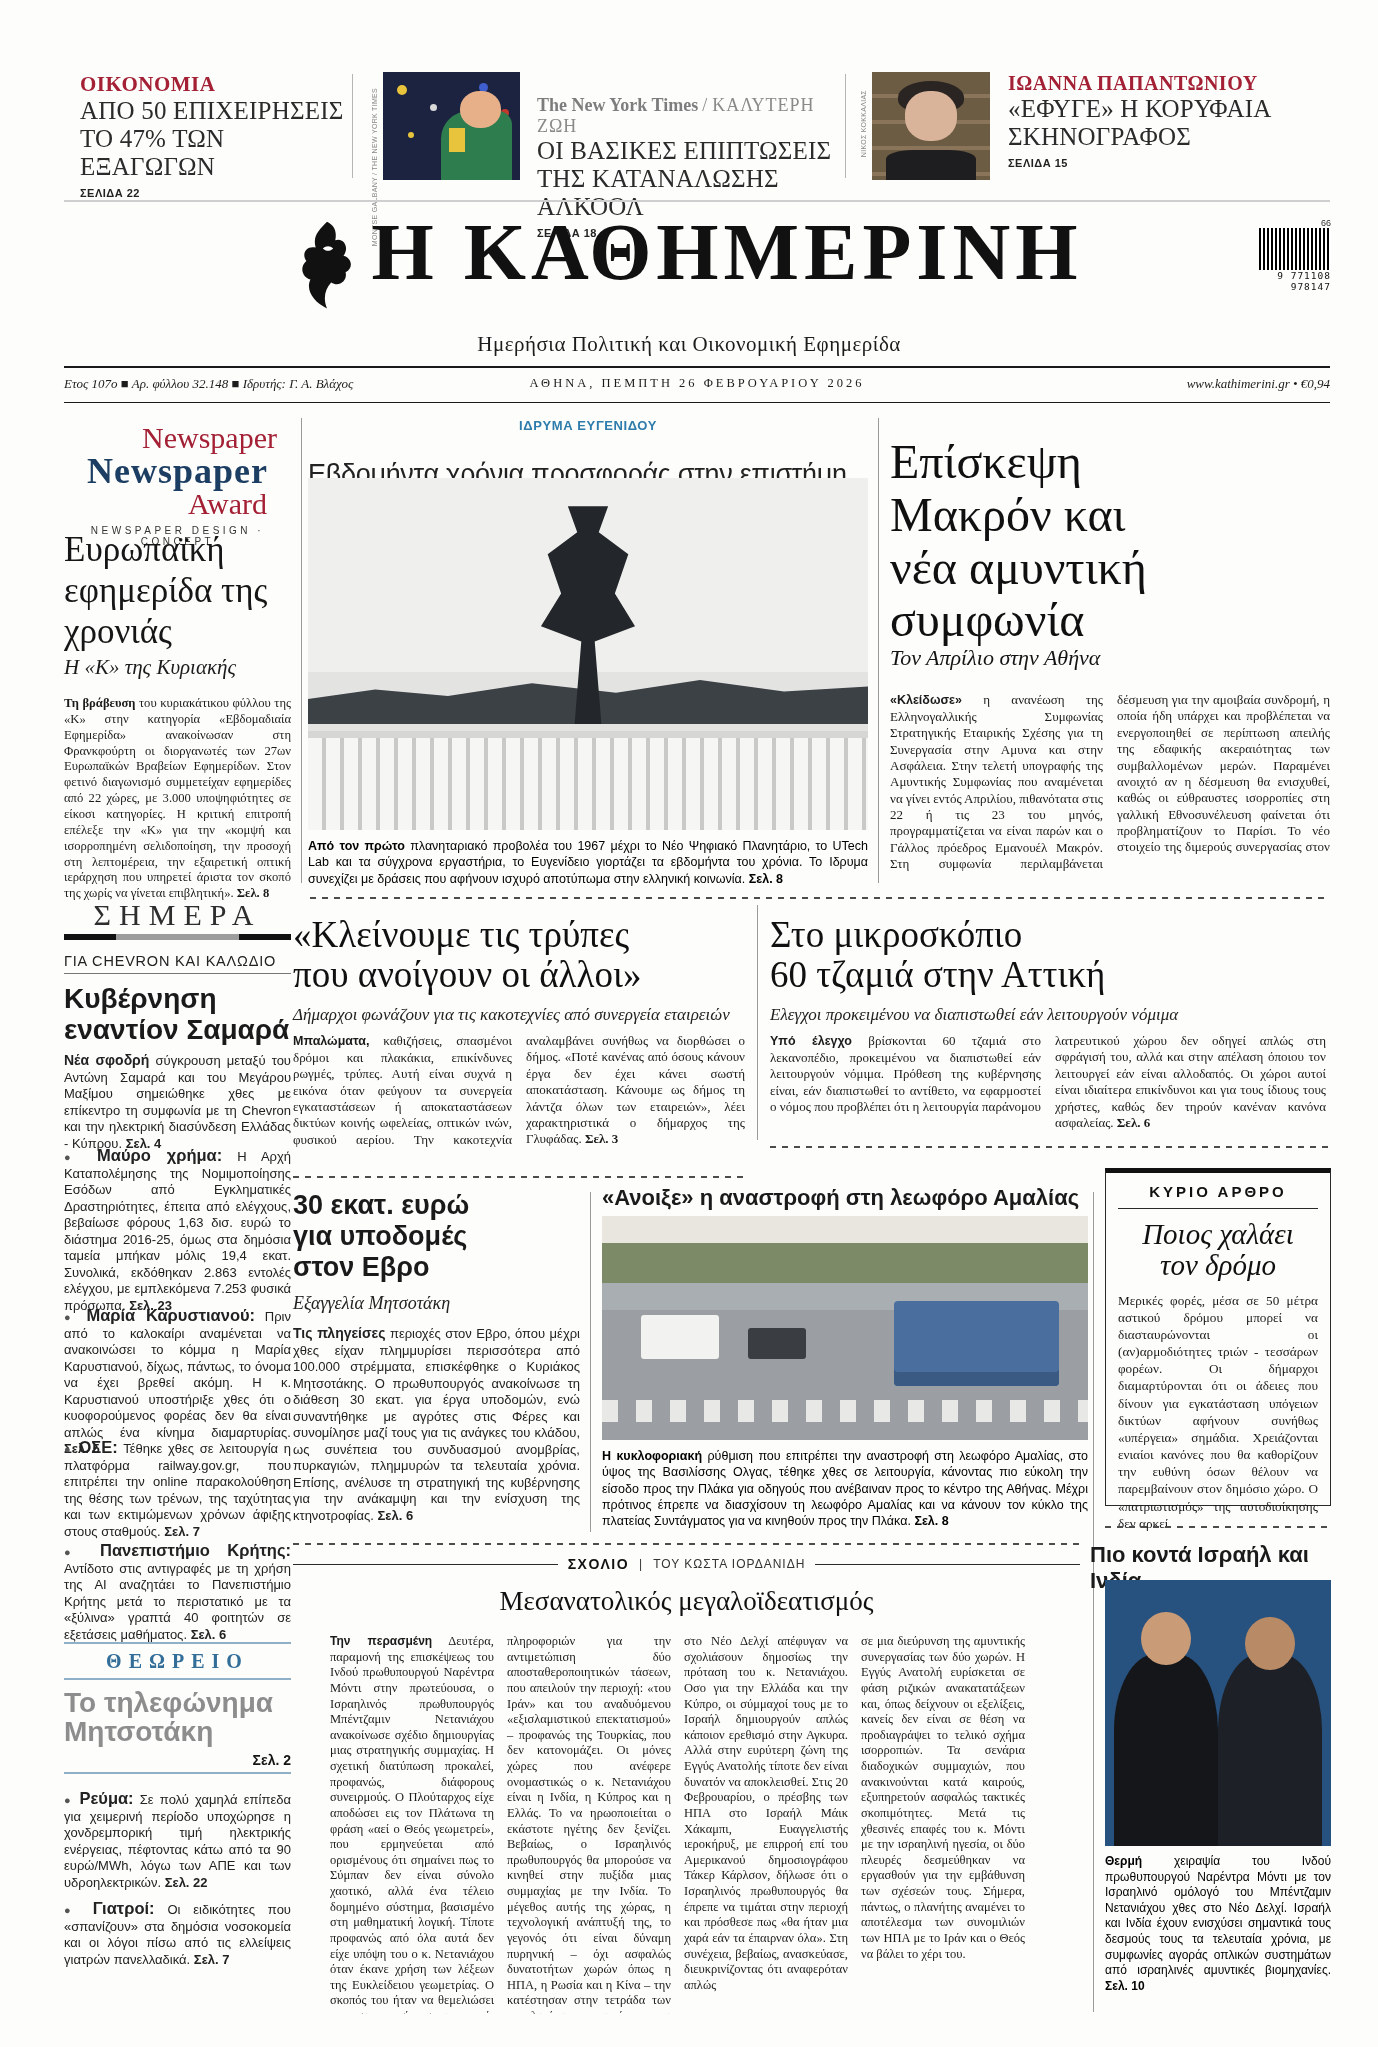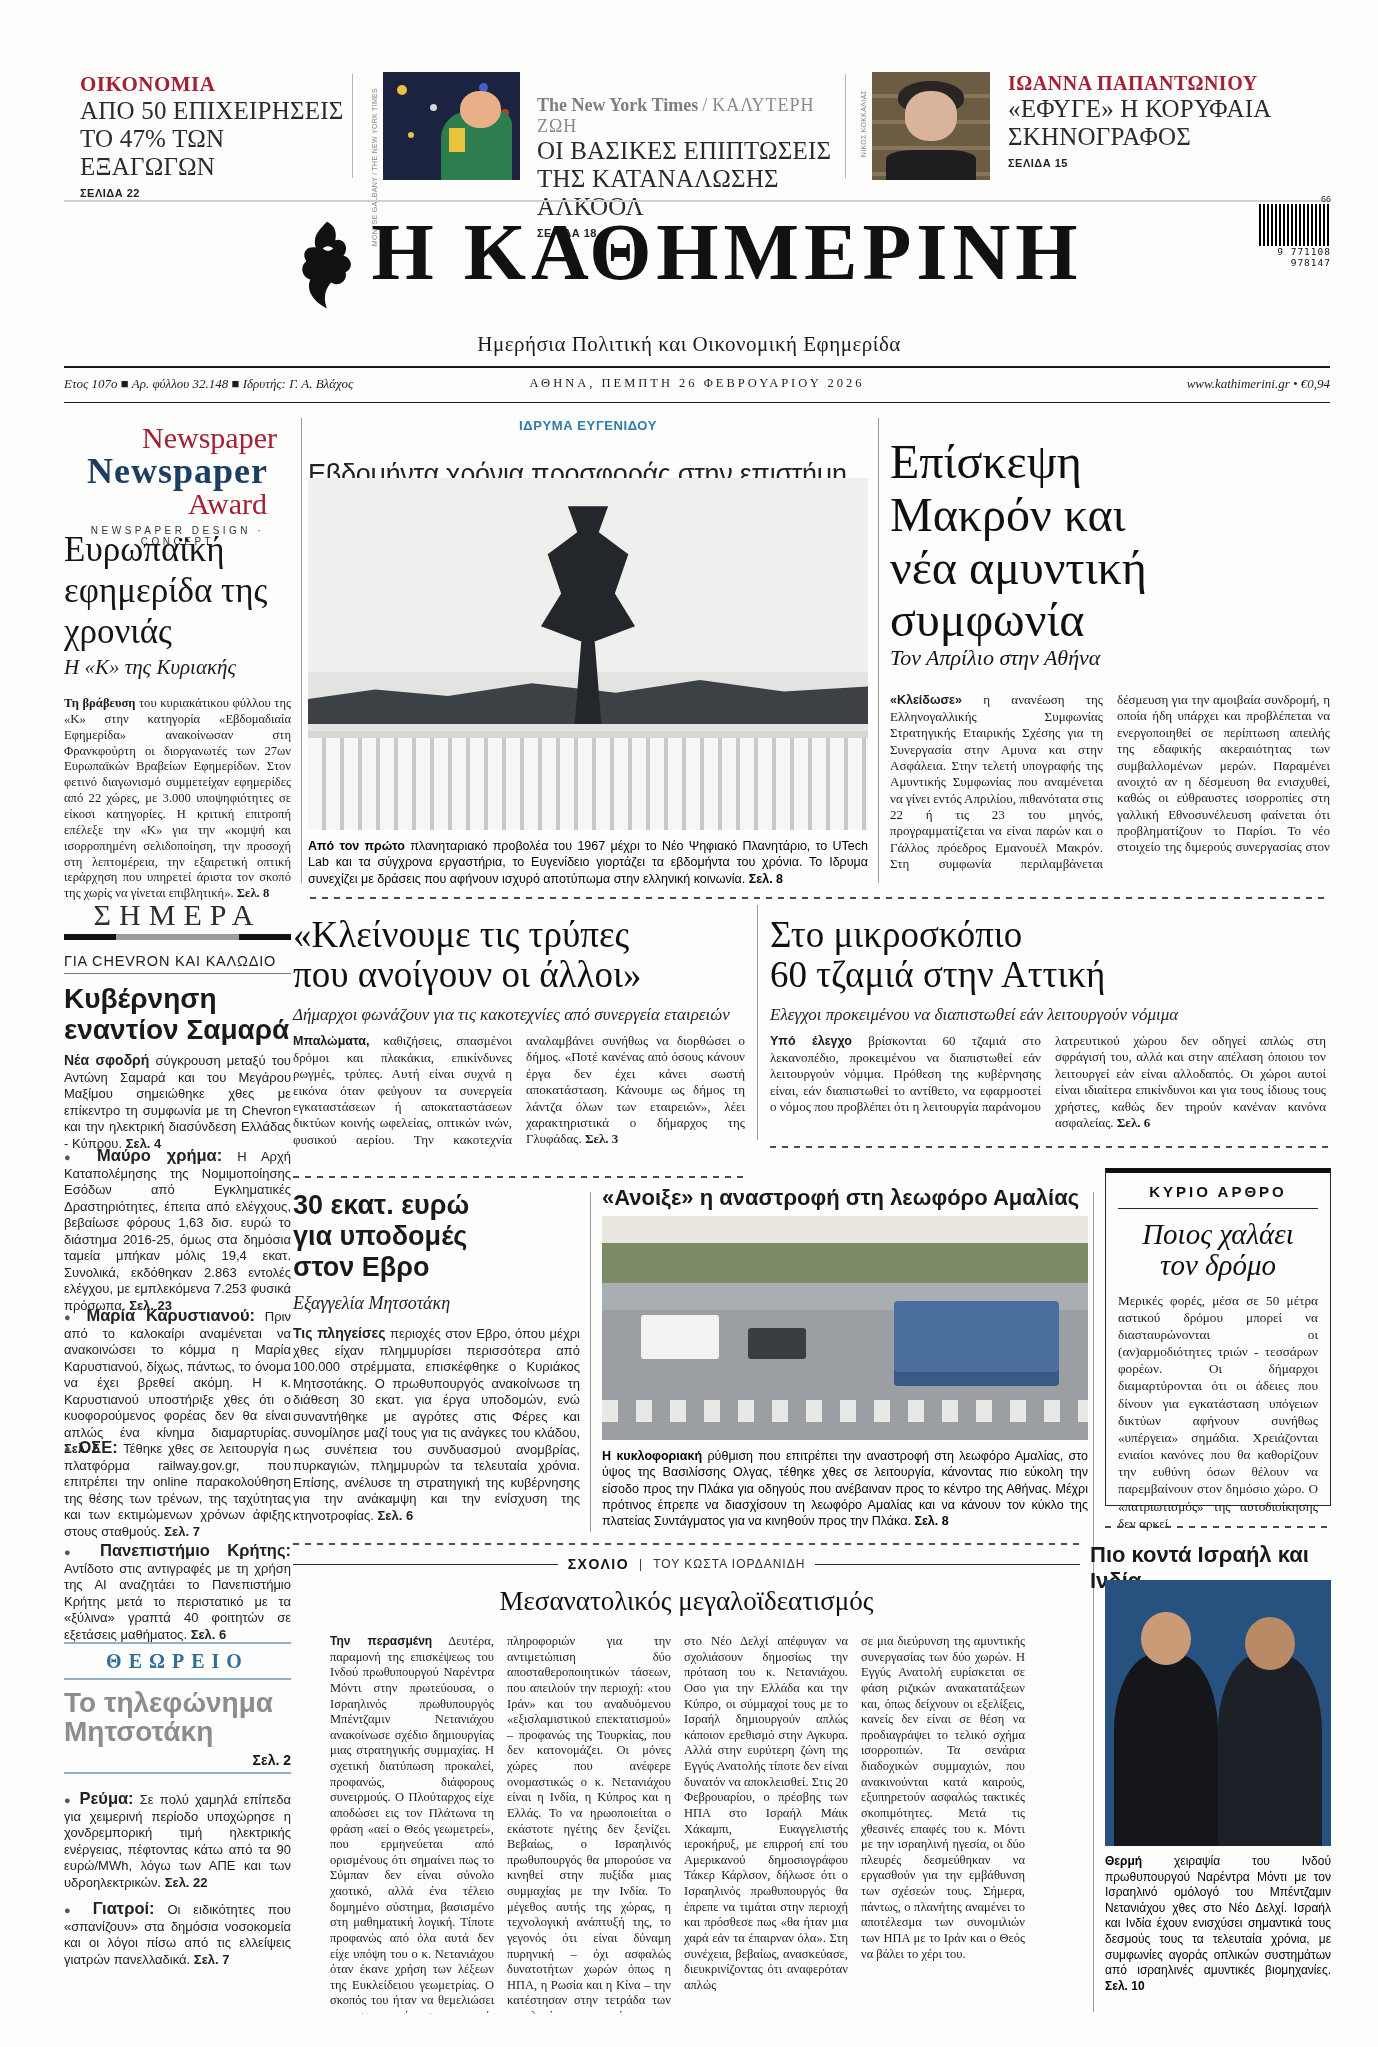--- a/index.html
+++ b/index.html
@@ -139,21 +139,21 @@
   <div class="hr-light" style="left:64px;top:200px;width:1266px;"></div>
 
   <div class="abs" style="left:0;top:212px;width:1378px;display:flex;justify-content:center;align-items:flex-start;gap:14px;">
     <span style="display:inline-block;margin-top:4px;">
       <svg width="62" height="96" viewBox="0 0 60 90" xmlns="http://www.w3.org/2000/svg">
         <path fill="#111" d="M30 4 C22 12 16 18 19 29 C10 27 5 35 10 42 C3 48 6 58 14 60 C9 70 17 82 30 88 C26 78 28 70 34 63 C42 68 50 61 48 53 C56 49 54 39 46 37 C52 29 46 19 38 22 C40 12 36 7 30 4 Z M26 30 C29 27 33 27 36 30 C33 33 29 33 26 30 Z"></path>
       </svg>
     </span>
     <span class="masthead-title serif">Η ΚΑΘΗΜΕΡΙΝΗ</span>
   </div>
-  <div class="abs" style="left:1243px;top:194px;width:88px;text-align:right;">
+  <div class="abs" style="left:1243px;top:218px;width:88px;text-align:right;">
     <div class="sans" style="font-size:9px;color:#333;">66</div>
     <div class="barcode" style="margin-left:auto;"></div>
     <div style="font-family:'DejaVu Sans Mono',monospace;font-size:9.5px;color:#111;letter-spacing:1px;">9 771108 978147</div>
   </div>
   <div class="abs masthead-sub serif" style="left:0;top:332px;width:1378px;text-align:center;">Ημερήσια Πολιτική και Οικονομική Εφημερίδα</div>
   <div class="hr" style="left:64px;top:366px;width:1266px;height:2px;"></div>
   <div class="abs dateline" style="left:64px;top:374px;width:1266px;height:24px;">
     <span class="abs serif" style="left:0;top:2px;font-style:italic;">Ετος 107ο ■ Αρ. φύλλου 32.148 ■ Ιδρυτής: Γ. Α. Βλάχος</span>
     <span class="abs serif" style="left:0;right:0;top:2px;text-align:center;letter-spacing:3px;font-size:12.5px;">ΑΘΗΝΑ, ΠΕΜΠΤΗ 26 ΦΕΒΡΟΥΑΡΙΟΥ 2026</span>
     <span class="abs serif" style="right:0;top:2px;font-style:italic;">www.kathimerini.gr • €0,94</span>

